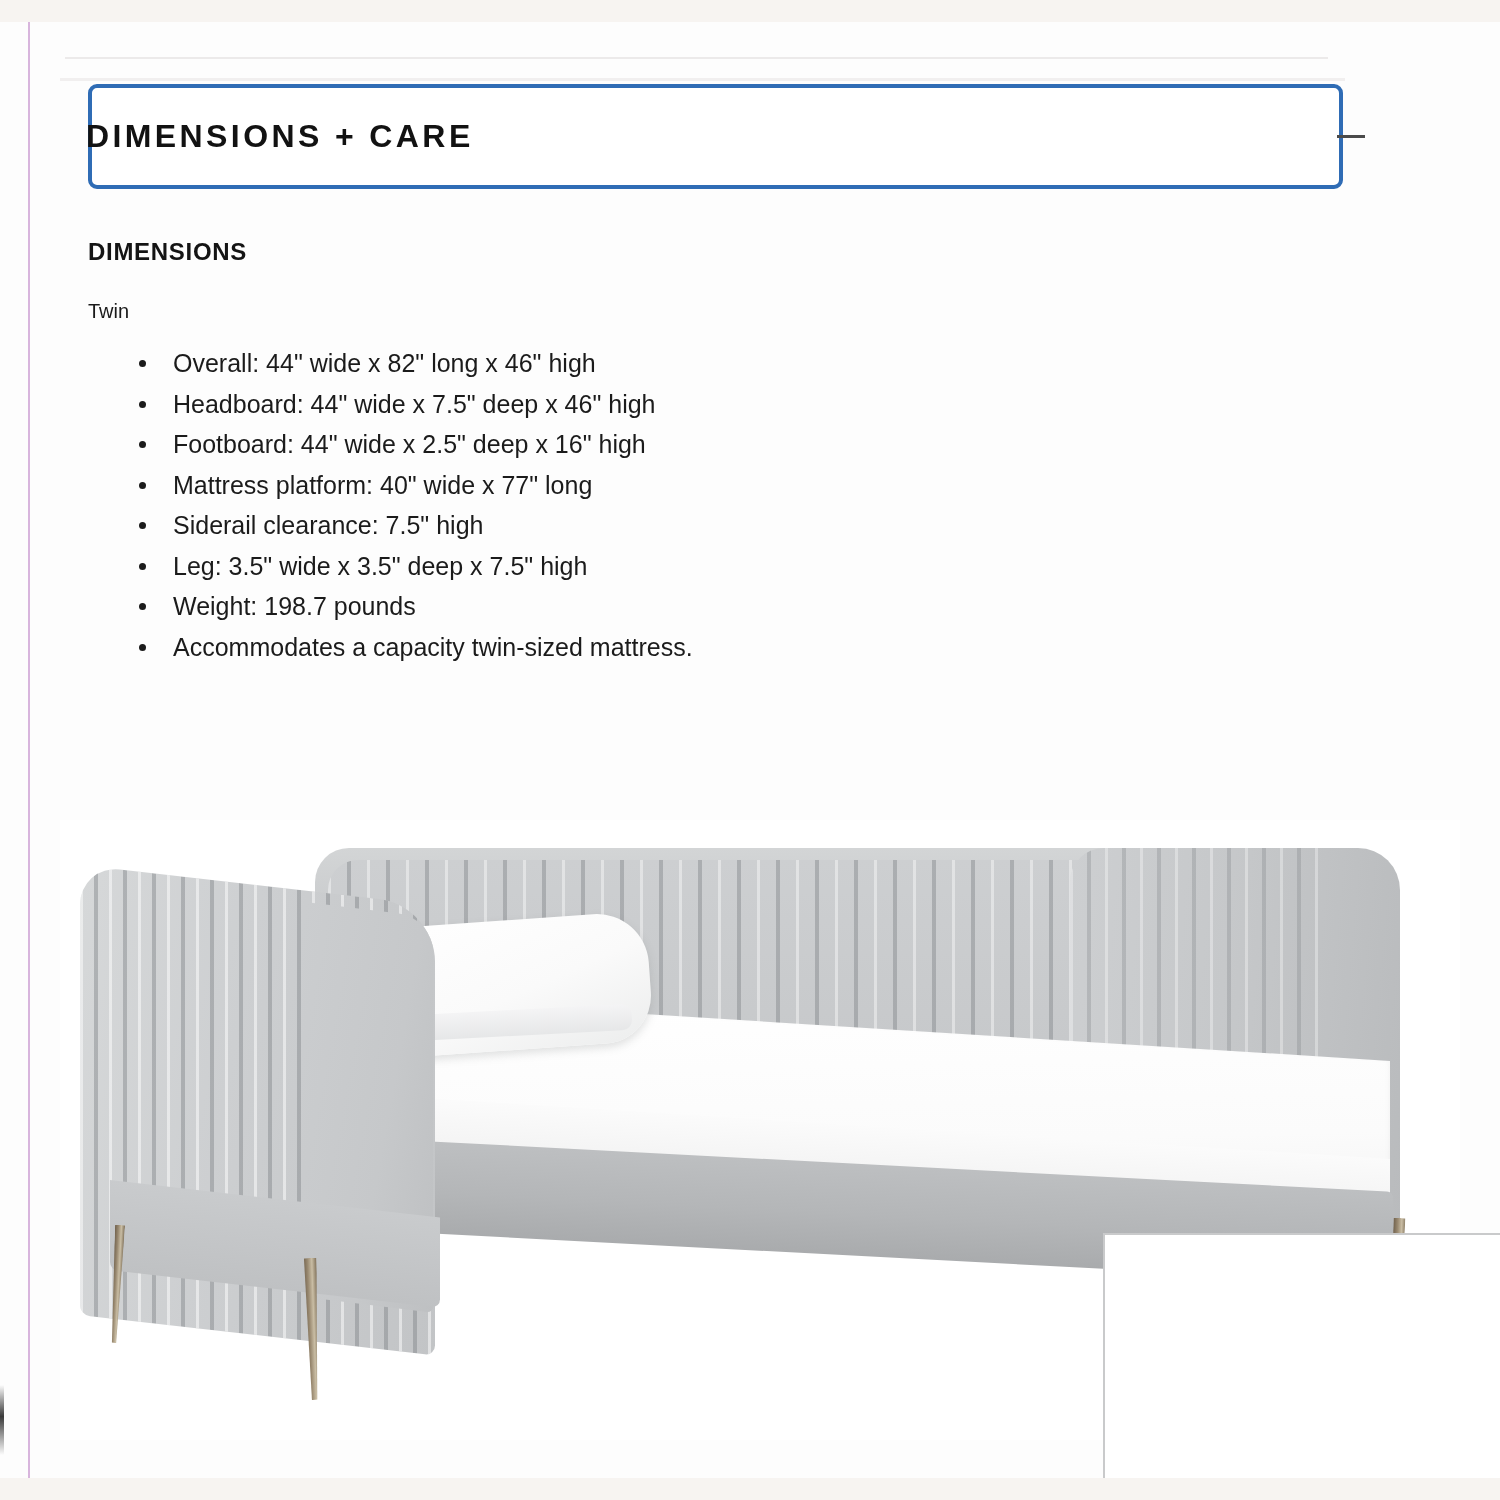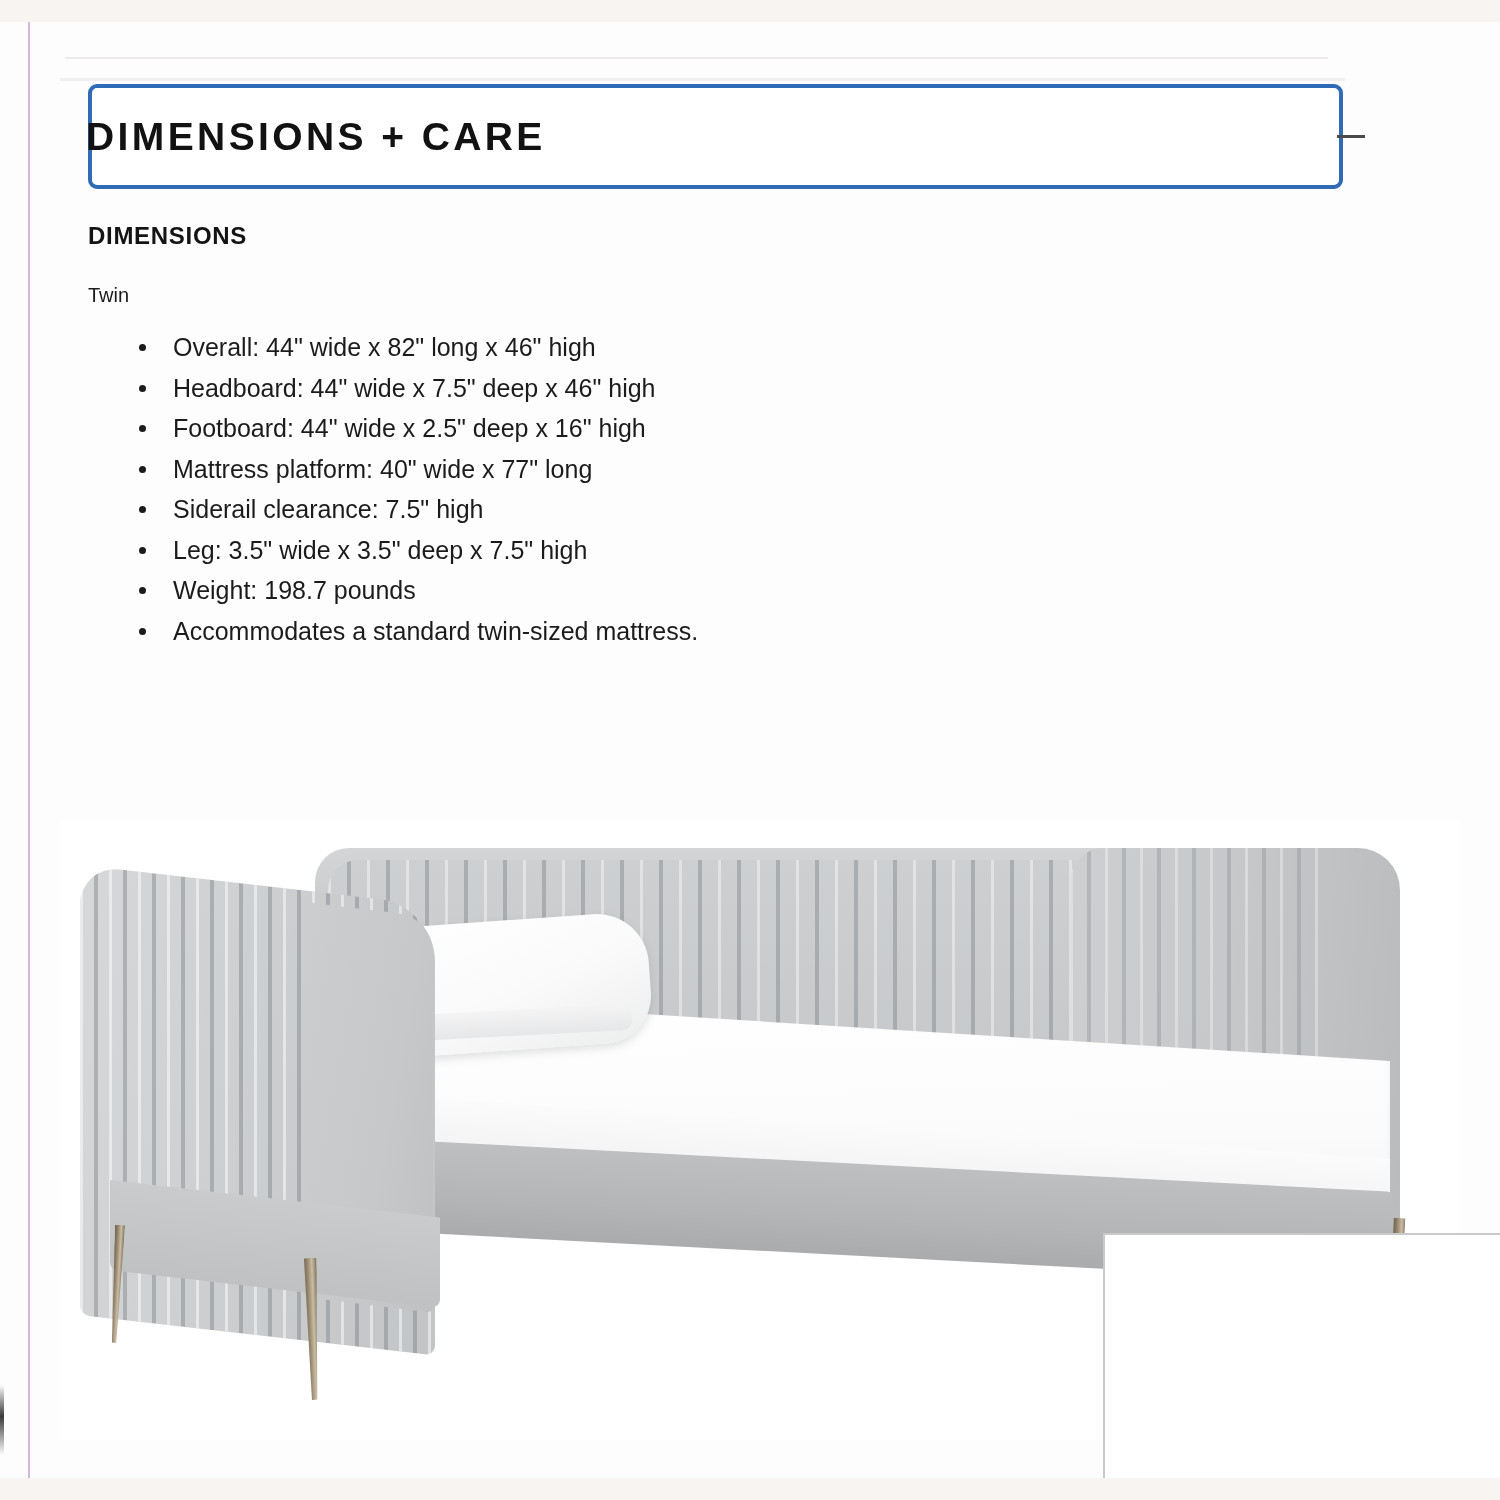--- a/index.html
+++ b/index.html
@@ -75,21 +75,21 @@
     border: 4px solid #2f6cb5;
     border-radius: 9px;
     background: #ffffff;
     display: flex;
     align-items: center;
     cursor: pointer;
   }
   .accordion-title {
     position: absolute;
     left: -6px;
-    font-size: 39px;
+    font-size: 32px;
     font-weight: 700;
     letter-spacing: 3.4px;
     color: #121212;
     white-space: nowrap;
   }
   .accordion-toggle-icon {
     position: absolute;
     right: -26px;
     top: 47px;
     width: 28px;
@@ -101,21 +101,21 @@
   .content {
     position: absolute;
     left: 88px; top: 222px;
     width: 1260px;
   }
   .section-label {
     font-size: 24px;
     font-weight: 700;
     letter-spacing: 0.7px;
     color: #141414;
-    margin: 0 0 34px 0;
+    margin: 16px 0 34px 0;
   }
   .size-label {
     font-size: 20px;
     font-weight: 400;
     color: #1b1b1b;
     margin: 0 0 20px 0;
   }
   ul.dims-list {
     list-style: none;
     margin: 0;
@@ -388,21 +388,21 @@
       <li>
         <span class="bullet"></span>
         <span>Leg: 3.5" wide x 3.5" deep x 7.5" high</span>
       </li>
       <li>
         <span class="bullet"></span>
         <span>Weight: 198.7 pounds</span>
       </li>
       <li>
         <span class="bullet"></span>
-        <span>Accommodates a standard twin-sized mattress.</span>
+        <span>Accommodates a capacity twin-sized mattress.</span>
       </li>
     </ul>
   </div>
 
   <div class="product-photo">
     <div class="photo-stage"></div>
 
     <div class="bed-back"></div>
     <div class="bed-back-inner">
       <div class="channels-back"></div>

